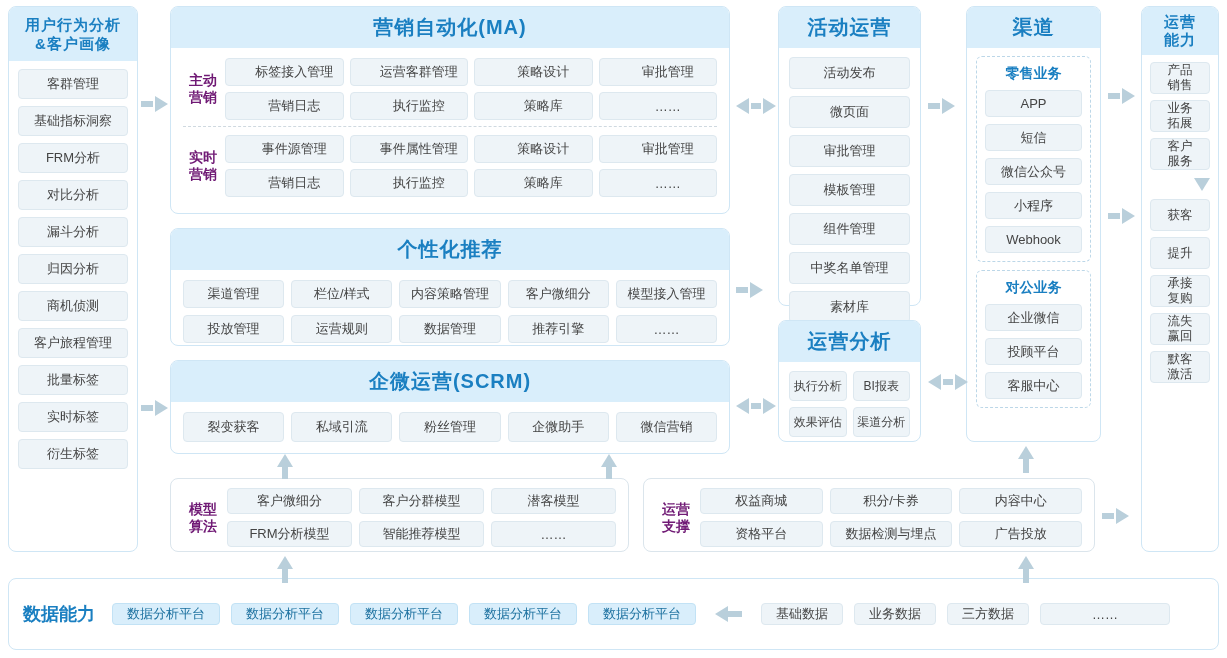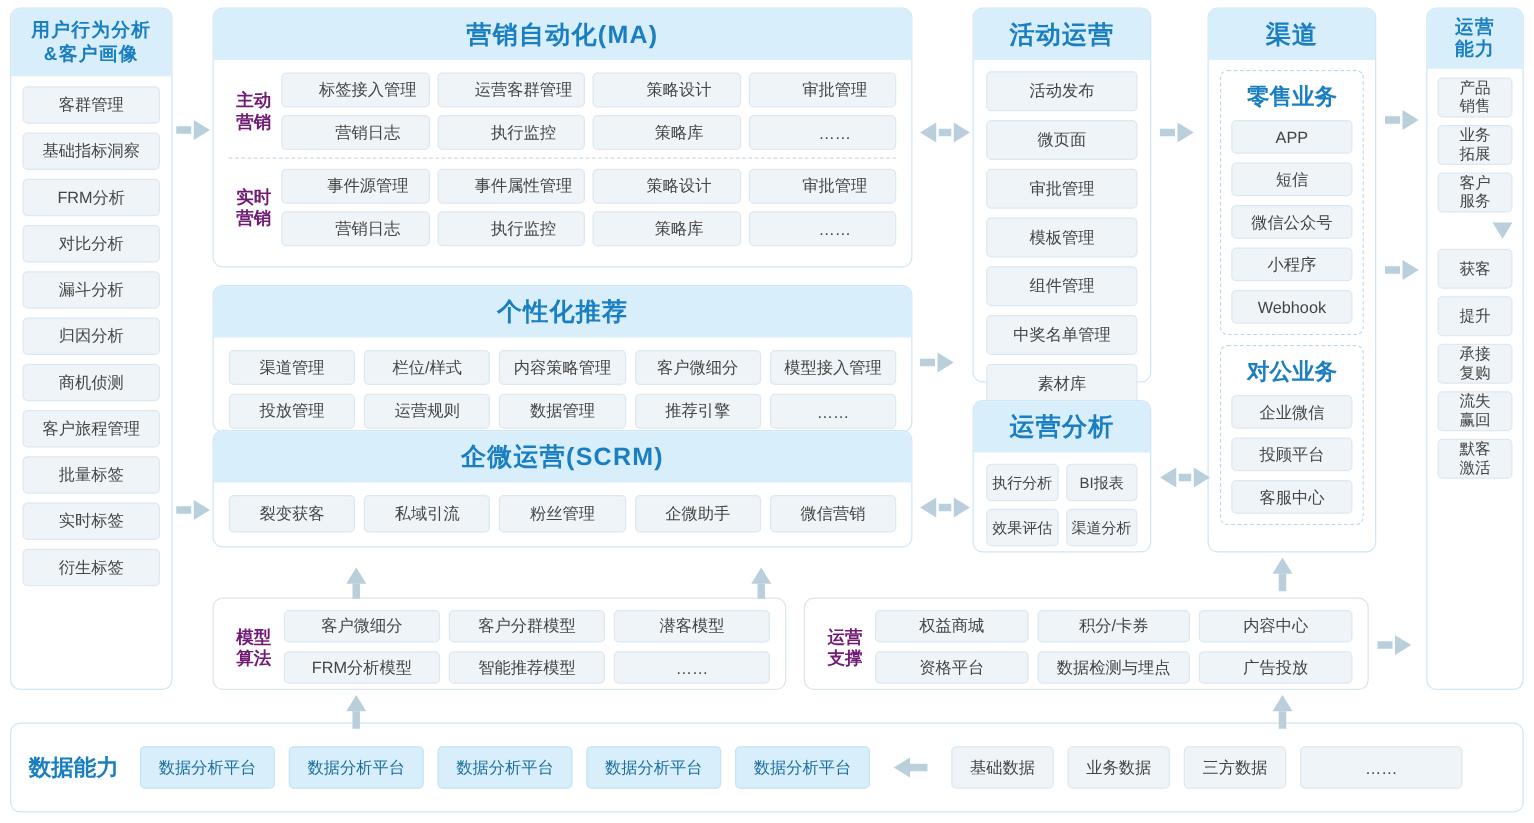--- a/index.html
+++ b/index.html
@@ -67,21 +67,21 @@
   .ma-grid{flex:1;display:grid;grid-template-columns:repeat(4,1fr);gap:6px;}
   .ma-grid .chip{height:28px;padding-left:20px;}
   .ma-sep{border-top:1px dashed #cfd9e0;margin:6px 0 8px 0;}
 
   
   #reco-panel{left:170px;top:228px;width:560px;height:118px;}
   .reco-grid{display:grid;grid-template-columns:repeat(5,1fr);gap:7px;padding:10px 12px;}
   .reco-grid .chip{height:28px;}
 
   
-  #scrm-panel{left:170px;top:344px;width:560px;height:94px;}
+  #scrm-panel{left:170px;top:360px;width:560px;height:94px;}
   .scrm-grid{display:grid;grid-template-columns:repeat(5,1fr);gap:7px;padding:10px 12px;}
   .scrm-grid .chip{height:30px;}
 
   
   #model-panel{left:170px;top:478px;width:459px;height:74px;border-color:#dbe5ec;}
   .lbl-body{display:flex;align-items:center;gap:10px;padding:9px 12px;}
   .lbl-grid{flex:1;display:grid;grid-template-columns:repeat(3,1fr);gap:7px;}
   .lbl-grid .chip{height:26px;}
 
   
@@ -95,36 +95,36 @@
   
   #ana-panel{left:778px;top:320px;width:143px;height:122px;}
   .ana-grid{display:grid;grid-template-columns:1fr 1fr;gap:6px;padding:9px 10px;}
   .ana-grid .chip{height:30px;font-size:12px;}
 
   
   #chan-panel{left:966px;top:6px;width:135px;height:436px;}
   .sub-box{
     border:1px dashed #bcd7e8;border-radius:6px;margin:8px 9px;padding:6px 8px 8px 8px;
   }
-  .sub-title{font-weight:bold;color:#1a7fc1;text-align:center;font-size:18px;margin:2px 0 7px 0;}
+  .sub-title{font-weight:bold;color:#1a7fc1;text-align:center;font-size:14px;margin:2px 0 7px 0;}
   .sub-list{display:flex;flex-direction:column;gap:7px;}
   .sub-list .chip{height:27px;}
 
   
   #cap-panel{left:1141px;top:6px;width:78px;height:546px;}
   #cap-panel .panel-title{font-size:15px;line-height:18px;padding:6px 0;}
   .cap-list{padding:7px 8px;display:flex;flex-direction:column;gap:6px;align-items:flex-end;}
   .cap-list .chip{height:32px;width:100%;line-height:15px;font-size:12.5px;}
   .cap-list .chip span{display:block;}
 
   
   #data-panel{left:8px;top:578px;width:1211px;height:72px;border-color:#cfe6f5;}
   .data-body{display:flex;align-items:center;height:100%;padding:0 14px;box-sizing:border-box;gap:11px;}
   .data-title{font-weight:bold;color:#1a7fc1;font-size:18px;flex:0 0 auto;margin-right:6px;}
-  .data-body .chip{height:34px;padding:0 14px;white-space:nowrap;}
+  .data-body .chip{height:22px;padding:0 14px;white-space:nowrap;}
   .data-body .chip.blue{background:#d9eefb;border-color:#c2e2f5;color:#1a6f9e;}
   .ar-right{width:0;height:0;border-top:8px solid transparent;border-bottom:8px solid transparent;border-left:13px solid #b9cfdb;}
   .ar-left{width:0;height:0;border-top:8px solid transparent;border-bottom:8px solid transparent;border-right:13px solid #b9cfdb;}
   .ar-up{width:0;height:0;border-left:8px solid transparent;border-right:8px solid transparent;border-bottom:13px solid #b9cfdb;}
   .ar-down{width:0;height:0;border-left:8px solid transparent;border-right:8px solid transparent;border-top:13px solid #b9cfdb;}
   .dbl{position:absolute;display:flex;align-items:center;gap:2px;}
   .stem-h{height:6px;background:#b9cfdb;}
   .stem-v{width:6px;background:#b9cfdb;}
   .up-arrow-blk{position:absolute;display:flex;flex-direction:column;align-items:center;}
 </style>

